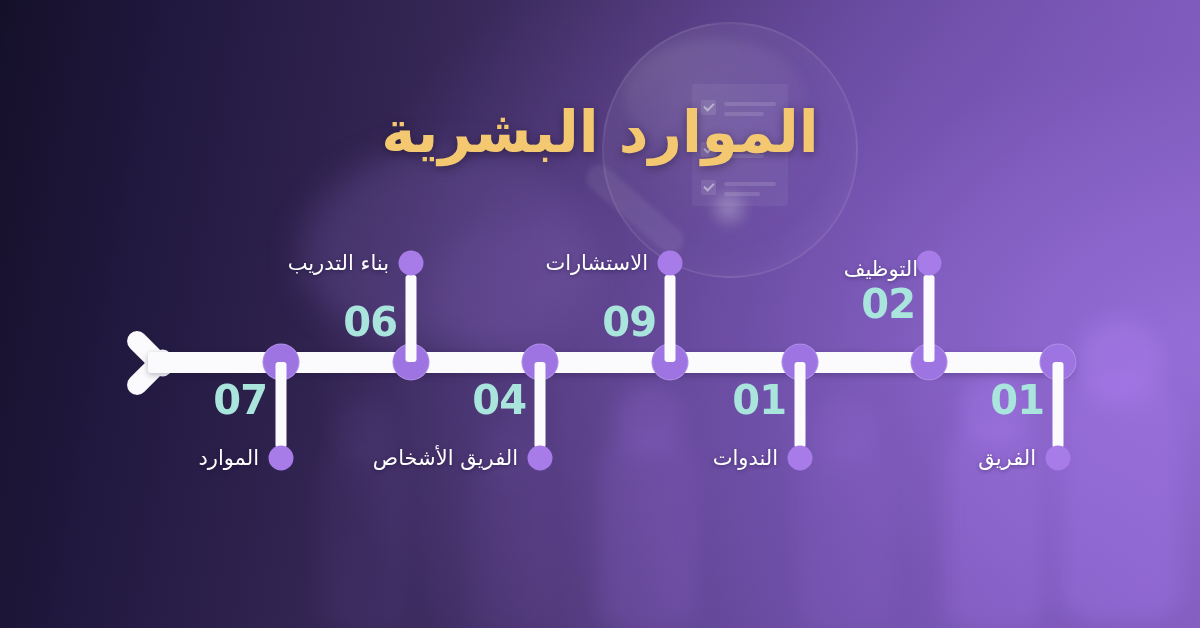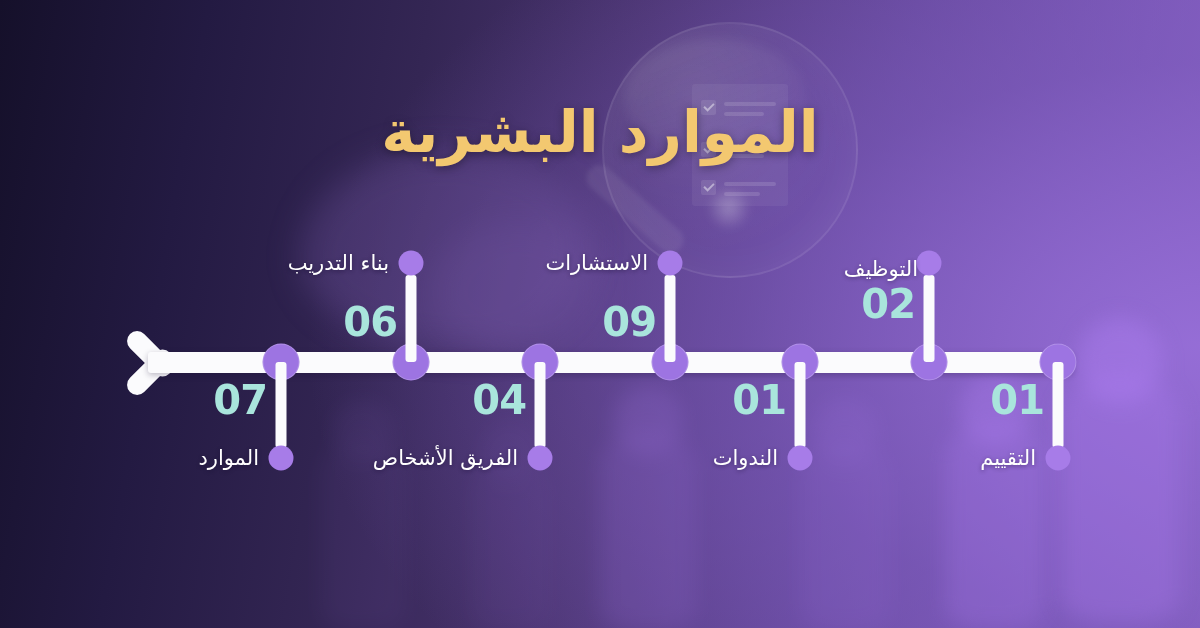--- a/index.html
+++ b/index.html
@@ -231,21 +231,21 @@
       <span class="up"></span>
         <span class="down"></span>
     </div>
     <div class="bar"></div>
     <div id="nodes">
         <div class="node">
           <div class="bar-dot" style="left: 1058px; top: 362px;"></div>
           <div class="stem" style="left: 1058px; top: 362px; height: 86px;"></div>
           <div class="end-dot" style="left: 1058px; top: 458px;"></div>
           <div class="num" style="left: 1044px; top: 400px; text-align: right;">01</div>
-          <div class="lbl" style="left: 1036px; top: 458px;">التقييم</div>
+          <div class="lbl" style="left: 1036px; top: 458px;">الفريق</div>
         </div>
         <div class="node">
           <div class="bar-dot" style="left: 929px; top: 362px;"></div>
           <div class="stem" style="left: 929px; top: 275px; height: 87px;"></div>
           <div class="end-dot" style="left: 929px; top: 263px;"></div>
           <div class="num" style="left: 915px; top: 304px;">02</div>
           <div class="lbl" style="left: 918px; top: 263px; margin-top: 6px;">التوظيف</div>
         </div>
         <div class="node">
           <div class="bar-dot" style="left: 800px; top: 362px;"></div>

